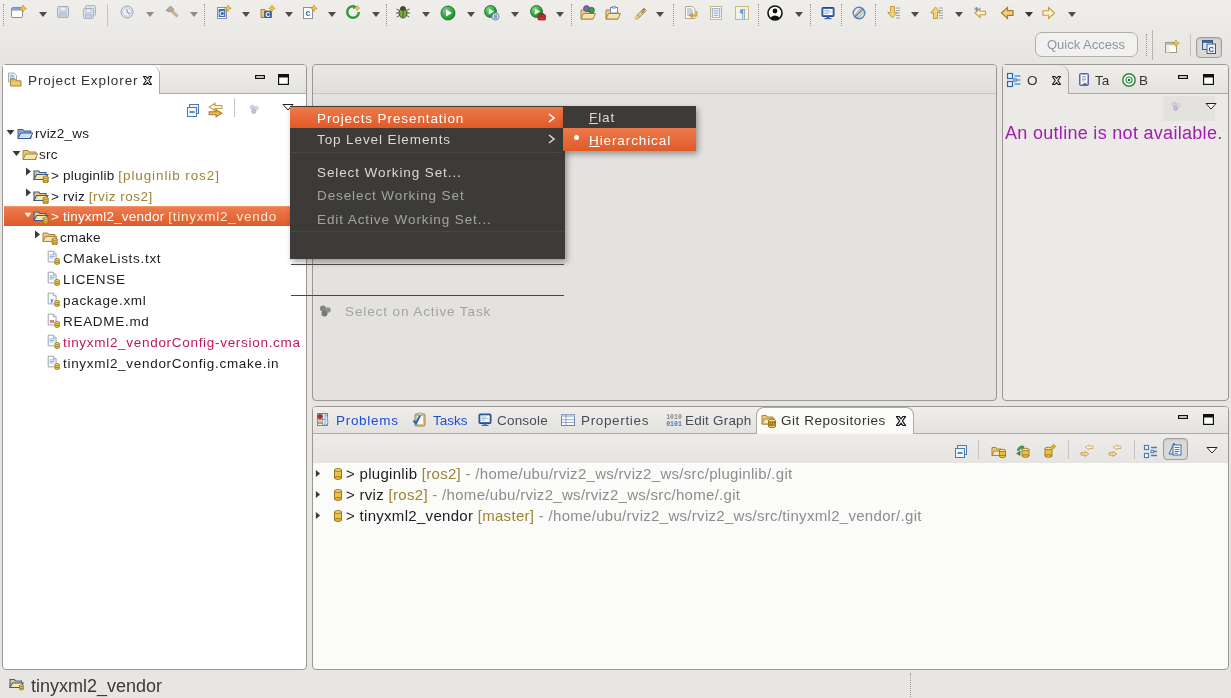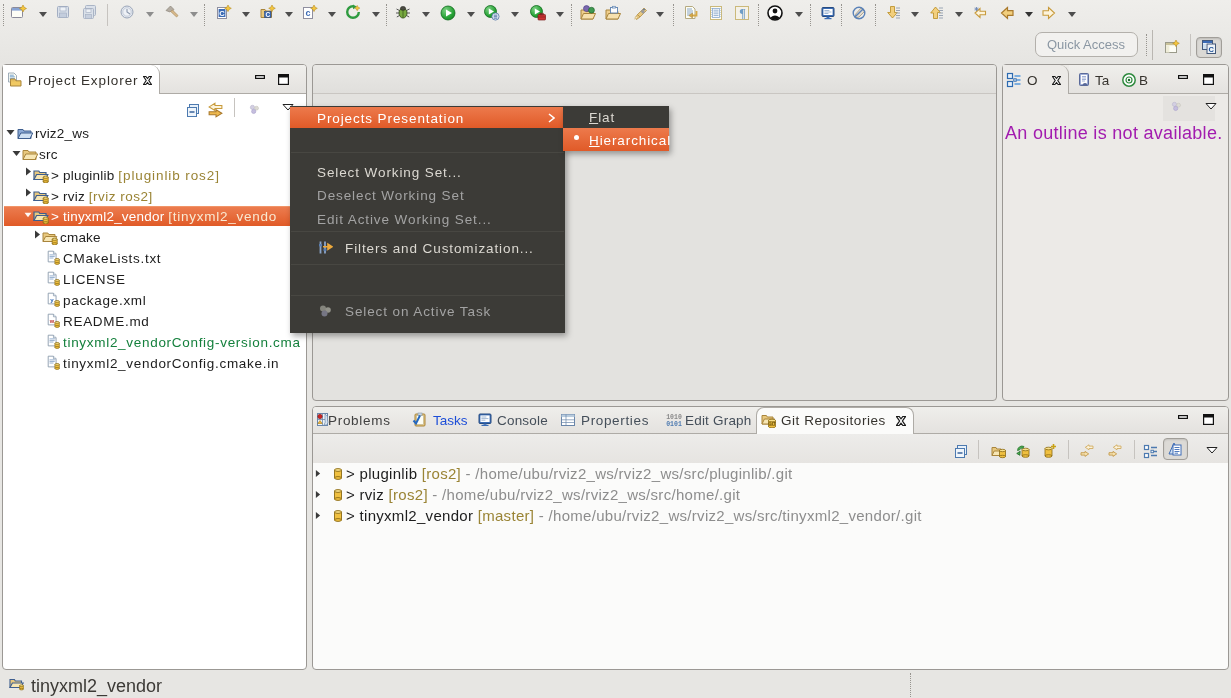--- a/index.html
+++ b/index.html
@@ -412,21 +412,21 @@
 <svg style="position:absolute;left:46px;top:334px" width="14" height="15" viewBox="0 0 16 16">
     <path d="M2.5 0.8 H8.5 L11.5 3.8 V13 H2.5 Z" fill="#fff" stroke="#8899aa"></path>
     <path d="M8.5 0.8 V3.8 H11.5" fill="#dde6ee" stroke="#8899aa" stroke-width="0.8"></path>
     <path d="M4 5 h6 M4 6.8 h6 M4 8.6 h4.5" stroke="#7a9cc4" stroke-width="0.9"></path>
     <g>
       <path d="M10.2 10.2 h5 v4.6 h-5 Z" fill="#f0c040" stroke="#8a6a14" stroke-width="0.8"></path>
       <ellipse cx="12.7" cy="10.2" rx="2.5" ry="1.1" fill="#f8e08a" stroke="#8a6a14" stroke-width="0.8"></ellipse>
       <ellipse cx="12.7" cy="14.8" rx="2.5" ry="1.1" fill="#f0c040" stroke="#8a6a14" stroke-width="0.8"></ellipse>
     </g>
   </svg>
-<div class="abs" style="left:63px;top:335px;font-size:13.5px;letter-spacing:0.2px;color:#15803d;white-space:nowrap;letter-spacing:0.7px;">tinyxml2_vendorConfig-version.cma</div>
+<div class="abs" style="left:63px;top:335px;font-size:13.5px;letter-spacing:0.2px;color:#be185d;white-space:nowrap;letter-spacing:0.7px;">tinyxml2_vendorConfig-version.cma</div>
 <svg style="position:absolute;left:46px;top:355px" width="14" height="15" viewBox="0 0 16 16">
     <path d="M2.5 0.8 H8.5 L11.5 3.8 V13 H2.5 Z" fill="#fff" stroke="#8899aa"></path>
     <path d="M8.5 0.8 V3.8 H11.5" fill="#dde6ee" stroke="#8899aa" stroke-width="0.8"></path>
     <path d="M4 5 h6 M4 6.8 h6 M4 8.6 h4.5" stroke="#7a9cc4" stroke-width="0.9"></path>
     <g>
       <path d="M10.2 10.2 h5 v4.6 h-5 Z" fill="#f0c040" stroke="#8a6a14" stroke-width="0.8"></path>
       <ellipse cx="12.7" cy="10.2" rx="2.5" ry="1.1" fill="#f8e08a" stroke="#8a6a14" stroke-width="0.8"></ellipse>
       <ellipse cx="12.7" cy="14.8" rx="2.5" ry="1.1" fill="#f0c040" stroke="#8a6a14" stroke-width="0.8"></ellipse>
     </g>
   </svg>
@@ -478,21 +478,21 @@
 <div class="abs" style="left:1005px;top:123px;font-size:18px;letter-spacing:0.3px;color:#a21caf;">An outline is not available.</div>
 <div class="panel" style="left:312px;top:406px;width:917px;height:264px;background:#fbfbfa;"></div>
 <div class="abs" style="left:313px;top:407px;width:915px;height:27px;background:linear-gradient(#efeeeb,#e4e2df);border-bottom:1px solid #aeaba6;border-radius:3px 3px 0 0;"></div>
 <svg style="position:absolute;left:316px;top:412px" width="16" height="16" viewBox="0 0 16 16">
     <rect x="1.5" y="1.5" width="10" height="12" fill="#eef3f8" stroke="#6a86aa"></rect>
     <path d="M1.5 7.5 h10 M6.5 1.5 v12" stroke="#6a86aa" stroke-width="0.8"></path>
     <circle cx="4" cy="4.5" r="2.2" fill="#cc2222" stroke="#7d1d1d" stroke-width="0.6"></circle>
     <path d="M4 10 l2.2 3 h-4.4 Z" fill="#f0b63c" stroke="#a97a14" stroke-width="0.6" transform="translate(0,-1.5)"></path>
     <path d="M9 2 Q12.5 4 11.5 8 Q12.8 10 11 13 L8 13 Q10 10 9 7.5 Z" fill="#dbe6f0" stroke="#6a86aa" stroke-width="0.7"></path>
   </svg>
-<div class="abs tabtxt" style="left:328px;top:413px;color:#404040;letter-spacing:0.7px;">Problems</div>
+<div class="abs tabtxt" style="left:336px;top:413px;color:#1d4ed8;letter-spacing:0.7px;">Problems</div>
 <svg style="position:absolute;left:412px;top:412px" width="16" height="16" viewBox="0 0 16 16">
     <rect x="3" y="2" width="10" height="12" rx="1" fill="#e8c87e" stroke="#a9853c"></rect>
     <rect x="4.5" y="3.5" width="7" height="9" fill="#fdfdf4" stroke="#b9ae88" stroke-width="0.6"></rect>
     <rect x="6" y="1" width="4" height="2.4" fill="#c9d4e0" stroke="#8899aa" stroke-width="0.6"></rect>
     <path d="M1.5 8.5 L4 11.5 L8 3.5" fill="none" stroke="#2468c0" stroke-width="2"></path>
   </svg>
 <div class="abs tabtxt" style="left:433px;top:413px;color:#1d4ed8;letter-spacing:0px;">Tasks</div>
 <svg style="position:absolute;left:477px;top:412px" width="16" height="16" viewBox="0 0 16 16">
     <rect x="2" y="2" width="12" height="9.5" rx="1" fill="#3a6cb4" stroke="#274b80"></rect>
     <rect x="3.4" y="3.4" width="9.2" height="6.6" fill="#fff"></rect>
@@ -623,58 +623,55 @@
     <path d="M1 3.5 L1 11.5 L12.5 11.5 L12.5 5 L6.3 5 L5.4 3.5 Z" fill="#e8c87e" stroke="#3e5e8e" stroke-width="1.1"></path>
     <path d="M1 11.5 L3.4 7 L14.2 7 L11.8 11.5 Z" fill="#f7e6b4" stroke="#3e5e8e" stroke-width="1.1"></path>
     <g transform="translate(3,2) scale(0.75)">
       <path d="M10.2 10.2 h5 v4.6 h-5 Z" fill="#f0c040" stroke="#8a6a14" stroke-width="0.9"></path>
       <ellipse cx="12.7" cy="10.2" rx="2.5" ry="1.1" fill="#f8e08a" stroke="#8a6a14" stroke-width="0.9"></ellipse>
       <ellipse cx="12.7" cy="14.8" rx="2.5" ry="1.1" fill="#f0c040" stroke="#8a6a14" stroke-width="0.9"></ellipse>
     </g>
   </svg>
 <div class="abs" style="left:31px;top:676px;font-size:18px;color:#3c3a36;">tinyxml2_vendor</div>
 <div class="vsepd" style="left:910px;top:673px;height:24px;"></div>
-<div class="menu" style="left:290px;top:106px;width:275px;height:227px;">
+<div class="menu" style="left:290px;top:106px;width:275px;height:153px;">
 <div class="mi" style="top:0.5px;height:21.5px;background:linear-gradient(#ed7a4c,#e05a28);color:#fff;">
       <span style="position:absolute;left:27px;top:5px;">Projects Presentation</span>
       <svg style="position:absolute;right:10px;top:6px" width="7" height="10" viewBox="0 0 7 10">
         <path d="M1 1 L6 5 L1 9" fill="none" stroke="#fff" stroke-width="1.6"></path>
       </svg>
     </div>
+<div class="mi" style="top:22px;height:21.5px;">
+      <span style="position:absolute;left:27px;top:5px;">Top Level Elements</span>
+      <svg style="position:absolute;right:10px;top:6px" width="7" height="10" viewBox="0 0 7 10">
+        <path d="M1 1 L6 5 L1 9" fill="none" stroke="#d8d5ce" stroke-width="1.6"></path>
+      </svg>
+    </div>
 <div class="msep" style="top:46px;"></div>
 <div class="mi" style="top:54px;height:23px;">
       <span style="position:absolute;left:27px;top:6px;">Select Working Set...</span>
     </div>
 <div class="mi midis" style="top:77.3px;height:23px;">
       <span style="position:absolute;left:27px;top:6px;">Deselect Working Set</span>
     </div>
 <div class="mi midis" style="top:100.6px;height:23px;">
       <span style="position:absolute;left:27px;top:6px;">Edit Active Working Set...</span>
     </div>
 <div class="msep" style="top:124.8px;"></div>
-<div class="mi" style="top:129.8px;height:23px;">
-      <svg style="position:absolute;left:27px;top:4px" width="16" height="16" viewBox="0 0 16 16">
-        <path d="M3.5 1.5 v12 M8 1.5 v12" stroke="#8aa4c8" stroke-width="1.8"></path>
-        <rect x="2" y="4" width="3" height="2.4" fill="#5a7eb0"></rect>
-        <rect x="6.5" y="8.5" width="3" height="2.4" fill="#5a7eb0"></rect>
-        <path d="M6 6.8 h5.5 M11 4.2 L15 6.8 L11 9.4 Z" fill="#eda93c" stroke="#eda93c" stroke-width="1.6"></path>
-      </svg>
-      <span style="position:absolute;left:55px;top:6px;">Filters and Customization...</span>
-    </div>
 <div class="msep" style="top:157.5px;"></div>
 <div class="msep" style="top:188.8px;"></div>
 <div class="mi midis" style="top:193.2px;height:23px;">
       <svg style="position:absolute;left:27px;top:4px" width="16" height="16" viewBox="0 0 16 16">
         <circle cx="6" cy="5.5" r="3" fill="#85857d"></circle>
         <circle cx="11" cy="7" r="2.8" fill="#93938b"></circle>
         <circle cx="7.5" cy="10.5" r="3" fill="#767684"></circle>
       </svg>
       <span style="position:absolute;left:55px;top:6px;">Select on Active Task</span>
     </div>
 </div>
-<div class="menu" style="left:563px;top:105.8px;width:106px;height:45.6px;">
+<div class="menu" style="left:563px;top:105.8px;width:133px;height:45.6px;">
 <div class="mi" style="top:0.5px;height:22px;">
       <span style="position:absolute;left:26px;top:5px;"><span style="text-decoration:underline">F</span>lat</span>
     </div>
 <div class="mi" style="top:22.5px;height:23px;background:linear-gradient(#ed7a4c,#e05a28);color:#fff;">
       <span style="position:absolute;left:11px;top:7px;width:5px;height:5px;border-radius:50%;background:#fff;"></span>
       <span style="position:absolute;left:26px;top:6px;"><span style="text-decoration:underline">H</span>ierarchical</span>
     </div>
 </div>
 </body></html>

